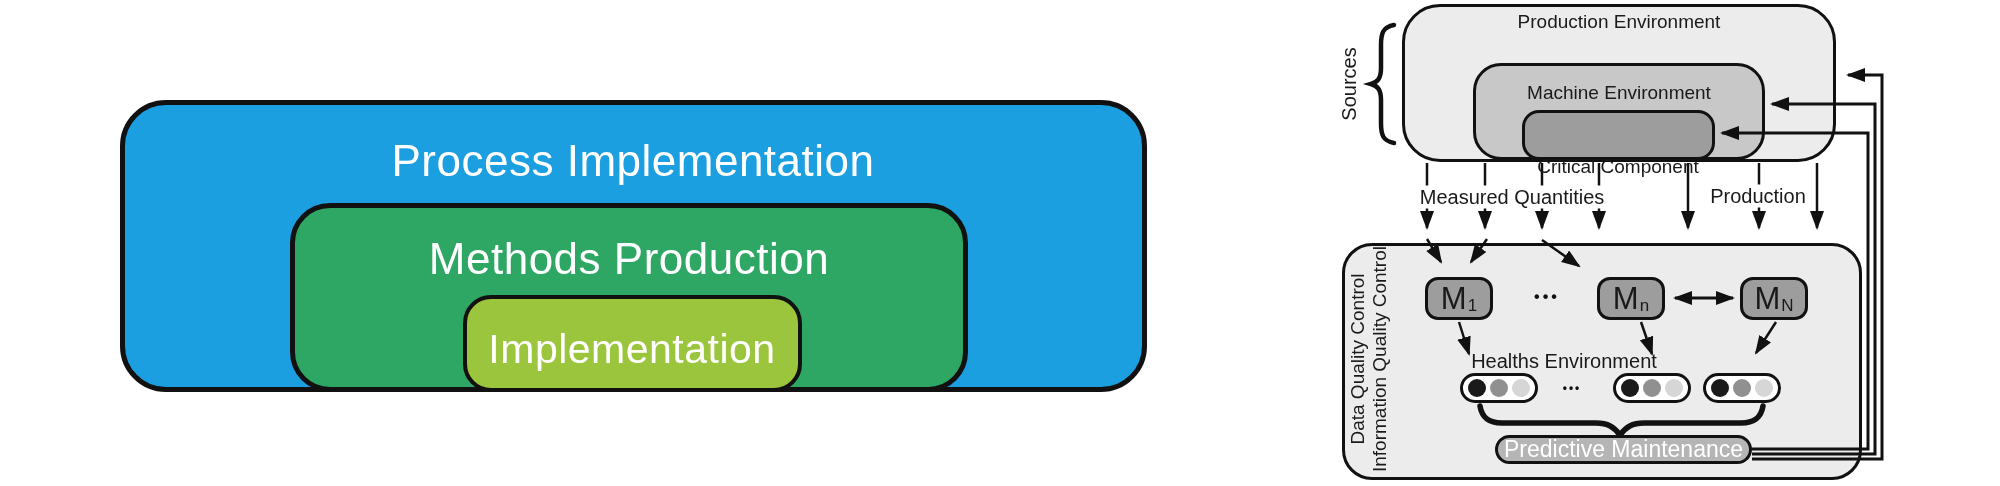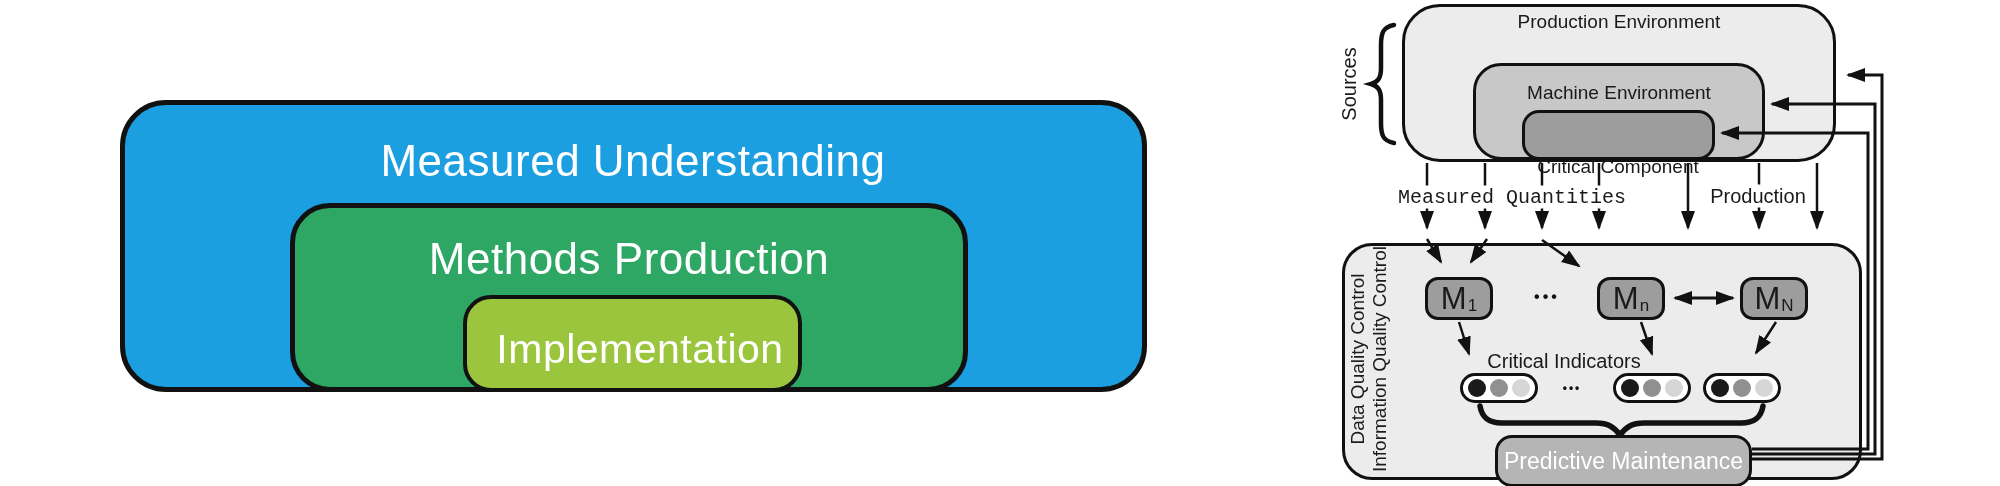--- a/index.html
+++ b/index.html
@@ -30,56 +30,56 @@
          justify-content:center;z-index:5;}
   .mnode .base{font-size:31px;color:#1a1a1a;line-height:1;}
   .mnode .sub{font-size:17px;color:#1a1a1a;line-height:1;margin-top:14px;margin-left:1px;}
   .m1{left:1425px;top:277px;} .mn{left:1597px;top:277px;} .mN{left:1740px;top:277px;}
   .pill{position:absolute;width:78px;height:30px;border-radius:15px;background:#fff;
         border:3px solid #111;box-sizing:border-box;display:flex;align-items:center;
         justify-content:center;gap:4px;z-index:5;}
   .p1{left:1460px;top:373px;} .p2{left:1613px;top:373px;} .p3{left:1703px;top:373px;}
   .dot{width:18px;height:18px;border-radius:50%;}
   .dot.d1{background:#1a1a1a;} .dot.d2{background:#909090;} .dot.d3{background:#d6d6d6;}
-  .pm{position:absolute;left:1495px;top:435px;width:257px;height:52px;border-radius:17px;
+  .pm{position:absolute;left:1495px;top:435px;width:257px;height:29px;border-radius:17px;
       background:#b5b5b5;border:3px solid #111;box-sizing:border-box;display:flex;
       align-items:center;justify-content:center;z-index:5;}
   .pm span{color:#fff;font-size:23px;}
   .rot{position:absolute;transform:translate(-50%,-50%) rotate(-90deg);
        white-space:nowrap;color:#1a1a1a;z-index:6;}
   .sources{left:1349px;top:84px;font-size:20px;}
   .dqc-text{left:1369px;top:359px;font-size:19px;line-height:22px;text-align:center;}
   .ellipsis{font-weight:bold;color:#111;letter-spacing:3px;font-size:16px;}
   .ellipsis.sm{font-size:12px;letter-spacing:2px;}
   svg.overlay{position:absolute;left:0;top:0;z-index:4;pointer-events:none;}
 </style>
 </head>
 <body>
 
 <div class="canvas">
 
   <div class="box layer1"></div>
   <div class="box layer2"></div>
   <div class="box layer3"></div>
-  <div class="lbl big" style="left:633px;top:161px;">Measured Understanding</div>
+  <div class="lbl big" style="left:633px;top:161px;">Process Implementation</div>
   <div class="lbl big" style="left:629px;top:259px;">Methods Production</div>
-  <div class="lbl big impl" style="left:632px;top:349px;margin-left:8px;">Implementation</div>
+  <div class="lbl big impl" style="left:632px;top:349px;">Implementation</div>
 
   <div class="box pe"></div>
   <div class="box me"></div>
   <div class="box cc"></div>
   <div class="box dqc"></div>
 
   <div class="lbl small" style="left:1619px;top:22px;">Production Environment</div>
   <div class="lbl small" style="left:1619px;top:93px;">Machine Environment</div>
   <div class="lbl small" style="left:1618px;top:135px;margin-top:32px;">Critical Component</div>
 
   <div class="rot sources">Sources</div>
 
-  <div class="lbl mid bg" style="left:1512px;top:197px;font-family:Liberation Mono, monospace;">Measured Quantities</div>
+  <div class="lbl mid bg" style="left:1512px;top:197px;">Measured Quantities</div>
   <div class="lbl mid bg" style="left:1758px;top:196px;">Production</div>
 
   <div class="rot dqc-text">
     <div>Data Quality Control</div>
     <div>Information Quality Control</div>
   </div>
 
   <div class="mnode m1">
     <span class="base">M</span>
       <span class="sub">1</span>
@@ -87,21 +87,21 @@
   <div class="mnode mn">
     <span class="base">M</span>
       <span class="sub">n</span>
   </div>
   <div class="mnode mN">
     <span class="base">M</span>
       <span class="sub">N</span>
   </div>
   <div class="lbl ellipsis" style="left:1547px;top:297px;">•••</div>
 
-  <div class="lbl mid" style="left:1564px;top:361px;">Critical Indicators</div>
+  <div class="lbl mid" style="left:1564px;top:361px;">Healths Environment</div>
   <div class="pill p1">
     <span class="dot d1"></span>
     <span class="dot d2"></span>
     <span class="dot d3"></span>
   </div>
   <div class="pill p2">
     <span class="dot d1"></span>
     <span class="dot d2"></span>
     <span class="dot d3"></span>
   </div>

